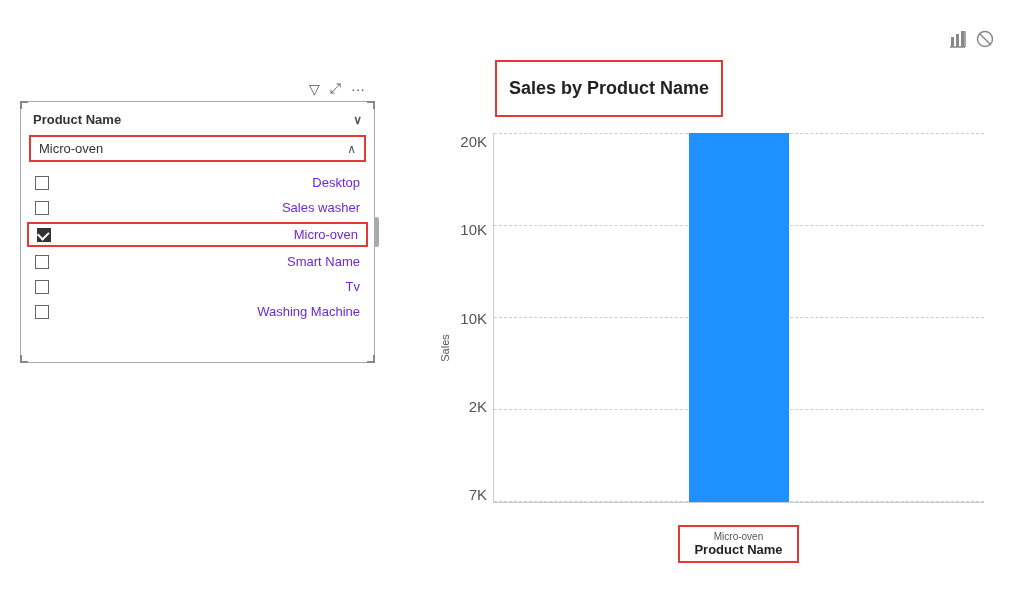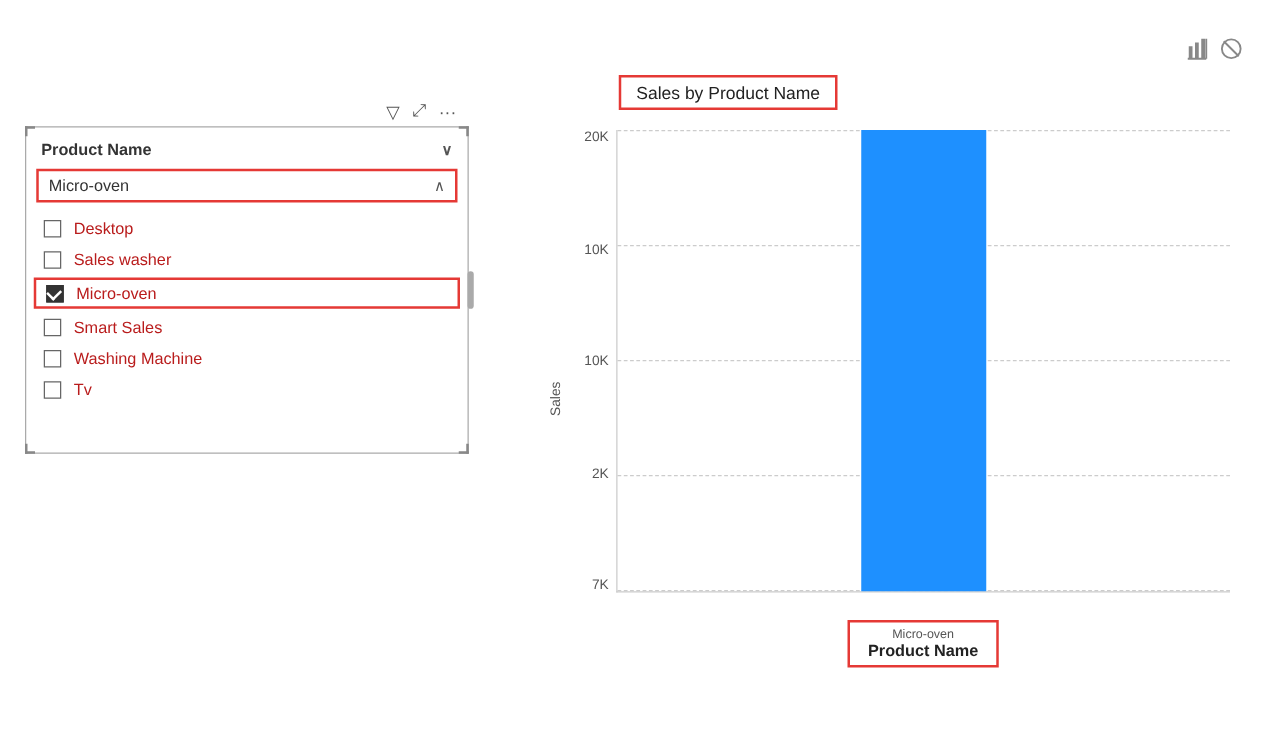--- a/index.html
+++ b/index.html
@@ -113,22 +113,23 @@
 
     .items-list {
       padding: 4px 0;
     }
 
     .list-item {
       display: flex;
       align-items: center;
       padding: 5px 14px;
       font-size: 13px;
-      color: #b91c1c;
+      color: #6d28d9;
       cursor: pointer;
+      justify-content: space-between;
     }
 
     .checkbox {
       width: 14px;
       height: 14px;
       border: 1.5px solid #666;
       margin-right: 10px;
       display: flex;
       align-items: center;
       justify-content: center;
@@ -175,30 +176,30 @@
 
     .chart-icon-btn {
       color: #888;
       font-size: 16px;
       cursor: pointer;
     }
 
     .chart-title {
       display: inline-block;
       border: 2px solid #e53935;
-      padding: 4px 12px;
-      font-size: 14px;
-      font-weight: 400;
+      padding: 16px 12px;
+      font-size: 18px;
+      font-weight: 700;
       color: #222;
       margin-top: 10px;
       margin-left: 60px;
     }
 
     .y-label {
-      font-size: 11px;
+      font-size: 15px;
       color: #555;
     }
   </style>
 </head>
 <body>
 
 <div class="main-container">
 
   <div class="filter-panel">
 
@@ -238,31 +239,31 @@
         </div>
 
 
         <div class="list-item item-selected">
           <div class="checkbox checked"></div>
           <span>Micro-oven</span>
         </div>
 
         <div class="list-item">
           <div class="checkbox"></div>
-          <span>Smart Sales</span>
+          <span>Smart Name</span>
+        </div>
+
+        <div class="list-item">
+          <div class="checkbox"></div>
+          <span>Tv</span>
         </div>
 
         <div class="list-item">
           <div class="checkbox"></div>
           <span>Washing Machine</span>
-        </div>
-
-        <div class="list-item">
-          <div class="checkbox"></div>
-          <span>Tv</span>
         </div>
 
       </div>
 
       <div style="height: 30px;"></div>
     </div>
   </div>
 
   <div class="chart-panel">
 

